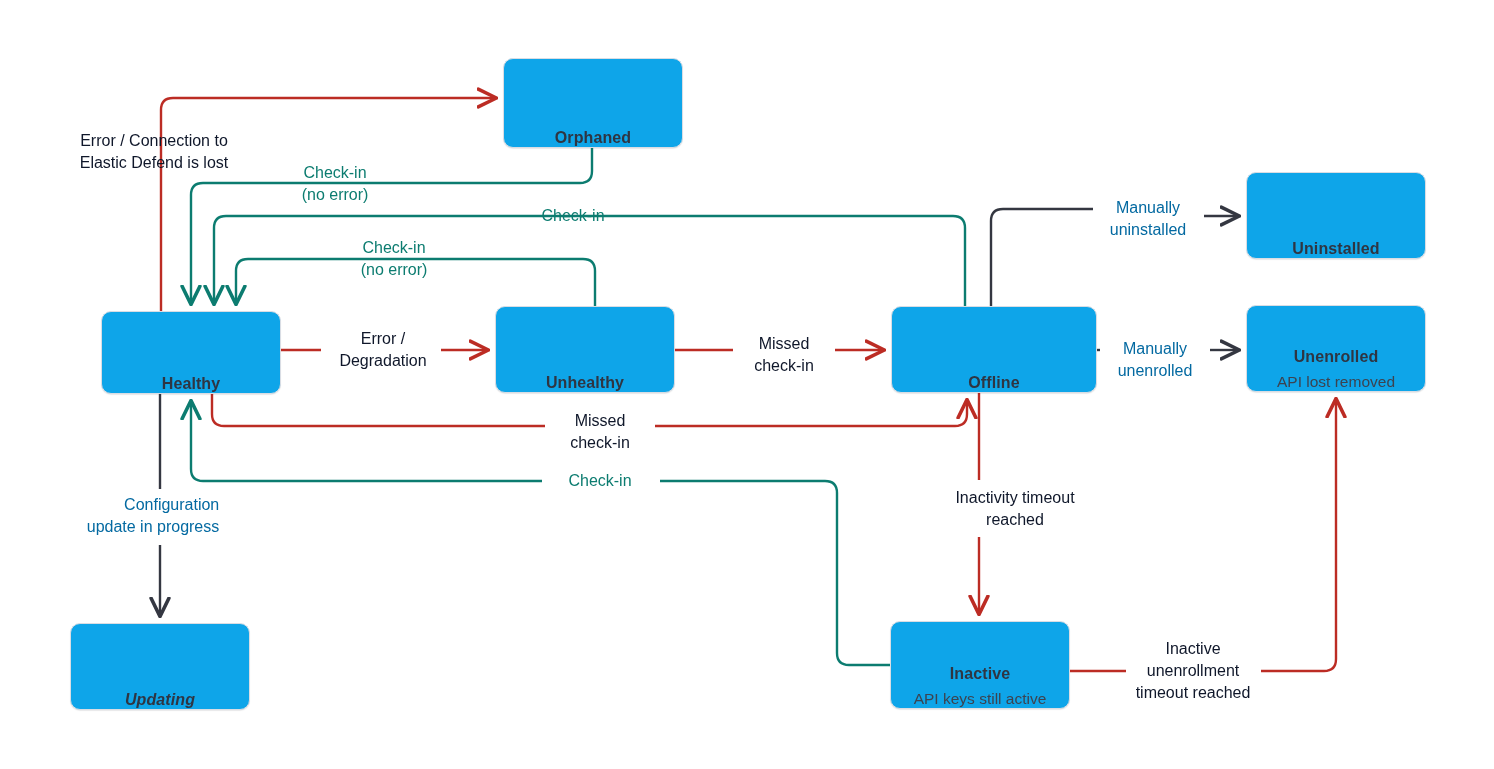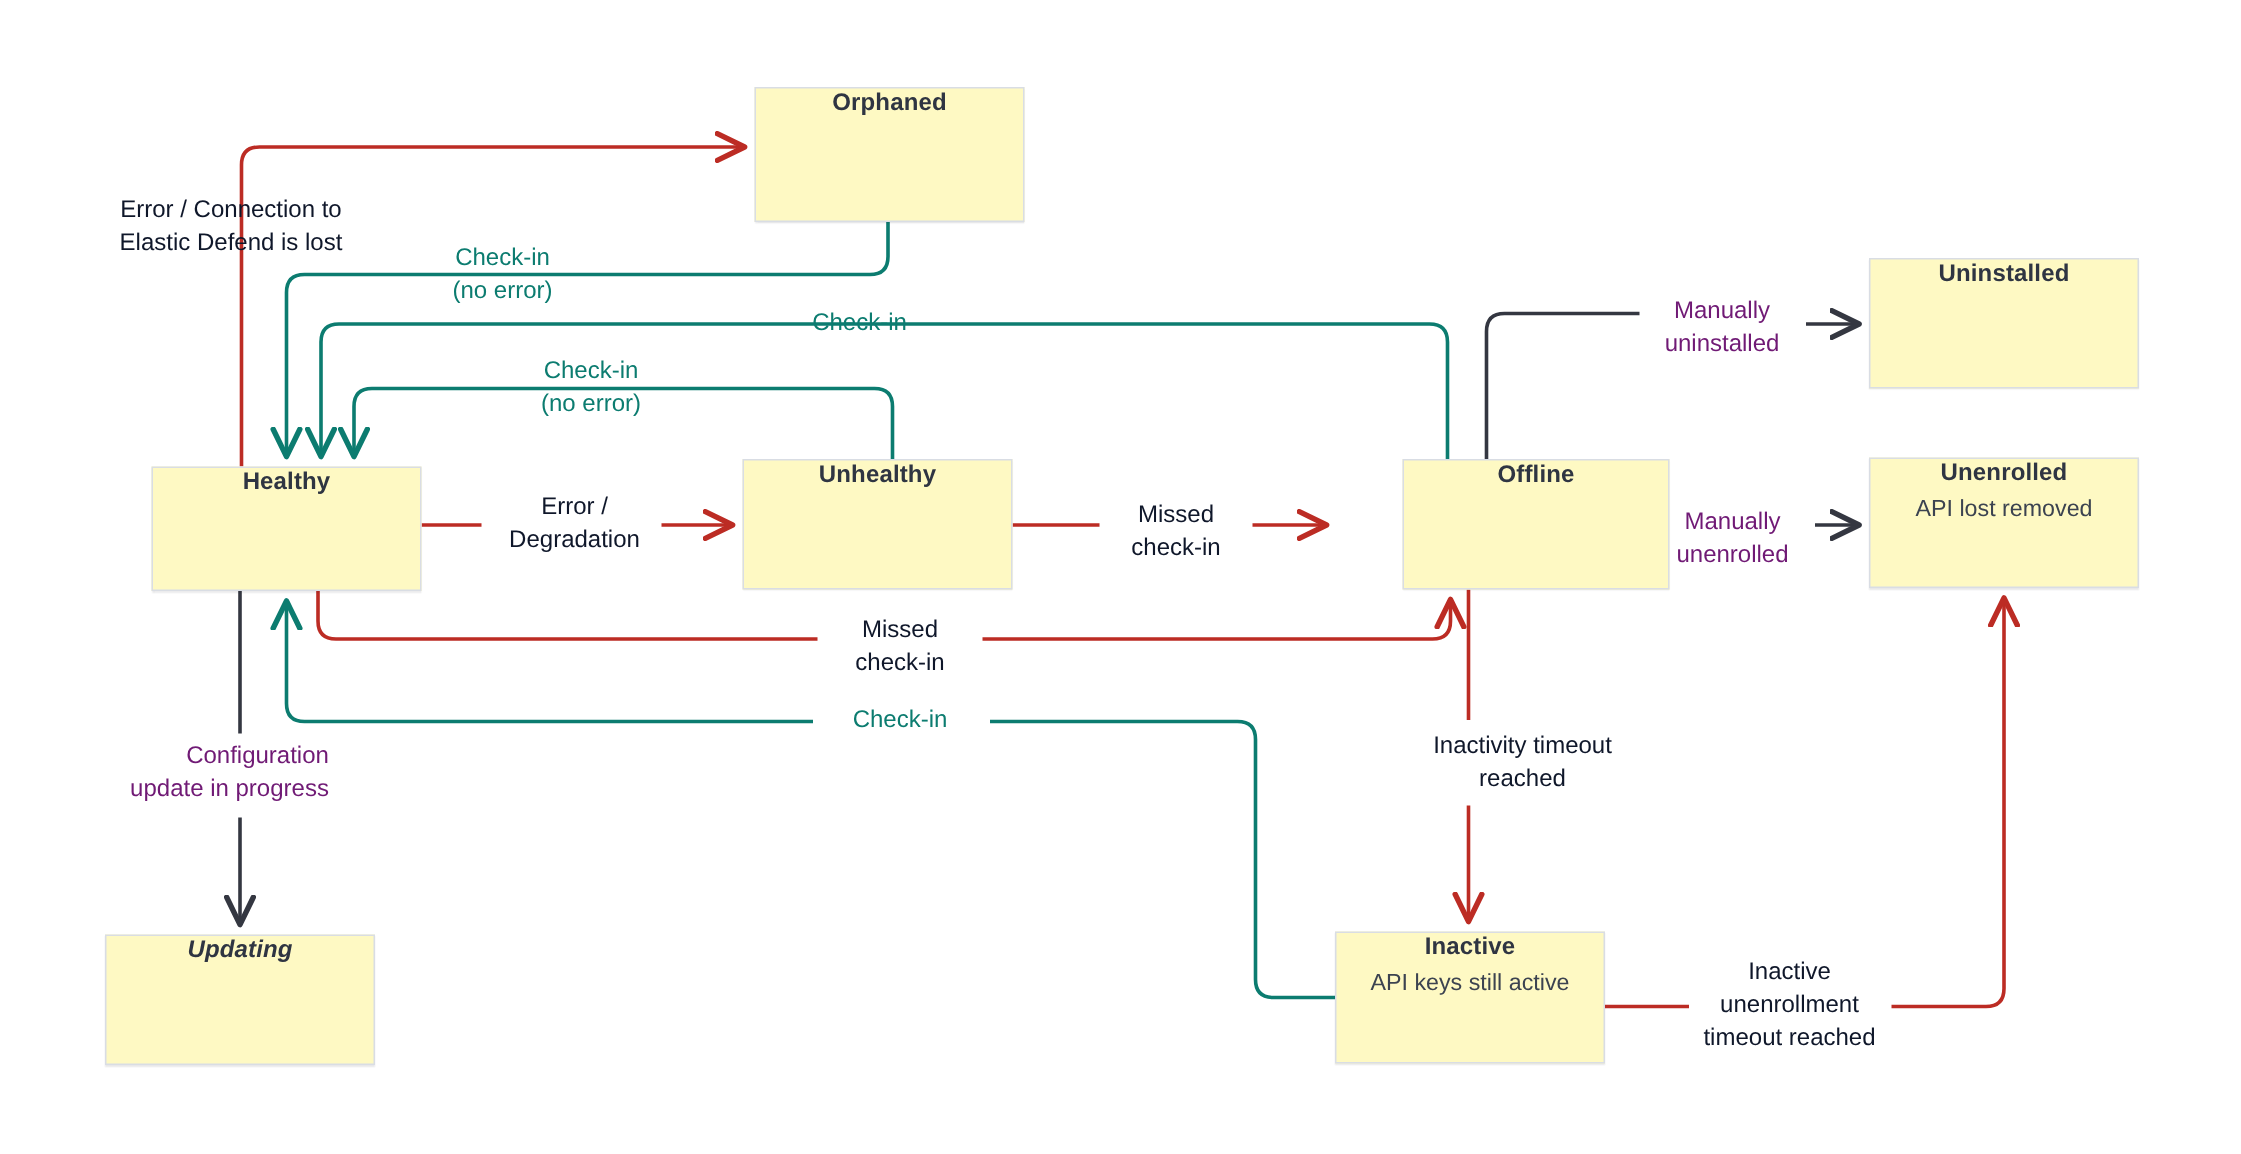--- a/index.html
+++ b/index.html
@@ -1,26 +1,26 @@
 <!DOCTYPE html>
 <html><head>
 <meta charset="utf-8">
 <style>
   html,body{margin:0;padding:0;background:#ffffff;}
   body{width:1494px;height:769px;font-family:"Liberation Sans","DejaVu Sans",sans-serif;overflow:hidden;}
   #stage{position:relative;width:1494px;height:769px;background:#fff;}
   svg.edges{position:absolute;left:0;top:0;width:1494px;height:769px;}
-  .node{position:absolute;box-sizing:border-box;background:#fef9c3;border:1px solid #D9DDE4;border-radius:0;
-        display:flex;flex-direction:column;align-items:center;justify-content:flex-start;box-shadow:0 1px 1px rgba(25,30,40,.10);}
+  .node{position:absolute;box-sizing:border-box;background:#0ea5e9;border:1px solid #D9DDE4;border-radius:10px;
+        display:flex;flex-direction:column;align-items:center;justify-content:flex-end;box-shadow:0 1px 1px rgba(25,30,40,.10);}
   .node .title{font-weight:bold;font-size:16px;color:#2F3542;letter-spacing:.1px;line-height:1.2;}
   .node .sub{font-size:15.5px;color:#3C4350;line-height:1.25;margin-top:5px;}
   .lbl{position:absolute;font-size:16px;line-height:1.38;text-align:center;white-space:pre;transform:translate(-50%,-50%);}
   .lbl.red{color:#0f172a;}
   .lbl.teal{color:#0C7C70;}
-  .lbl.dark{color:#701a75;}
+  .lbl.dark{color:#0369a1;}
 </style>
 </head>
 <body>
 
 <div id="stage">
 
   <svg class="edges" viewBox="0 0 1494 769" xmlns="http://www.w3.org/2000/svg">
     <defs>
       <marker id="ah-red" markerWidth="9" markerHeight="9" refX="7.6" refY="4.5" orient="auto" markerUnits="strokeWidth">
         <path d="M0.6,0.8 L8.2,4.5 L0.6,8.2" fill="none" stroke="#BC2C24" stroke-width="1.5" stroke-linecap="round" stroke-linejoin="round"></path>
@@ -77,21 +77,21 @@
   </div>
 
   <div class="node" style="left:101px;top:311px;width:180px;height:83px;">
     <div class="title">Healthy</div>
   </div>
 
   <div class="node" style="left:495px;top:306px;width:180px;height:87px;">
     <div class="title">Unhealthy</div>
   </div>
 
-  <div class="node" style="left:891px;top:306px;width:178px;height:87px;margin-left:44px;">
+  <div class="node" style="left:891px;top:306px;width:206px;height:87px;">
     <div class="title">Offline</div>
   </div>
 
   <div class="node" style="left:1246px;top:172px;width:180px;height:87px;">
     <div class="title">Uninstalled</div>
   </div>
 
   <div class="node" style="left:1246px;top:305px;width:180px;height:87px;">
     <div class="title">Unenrolled</div>
     <div class="sub">API lost removed</div>

